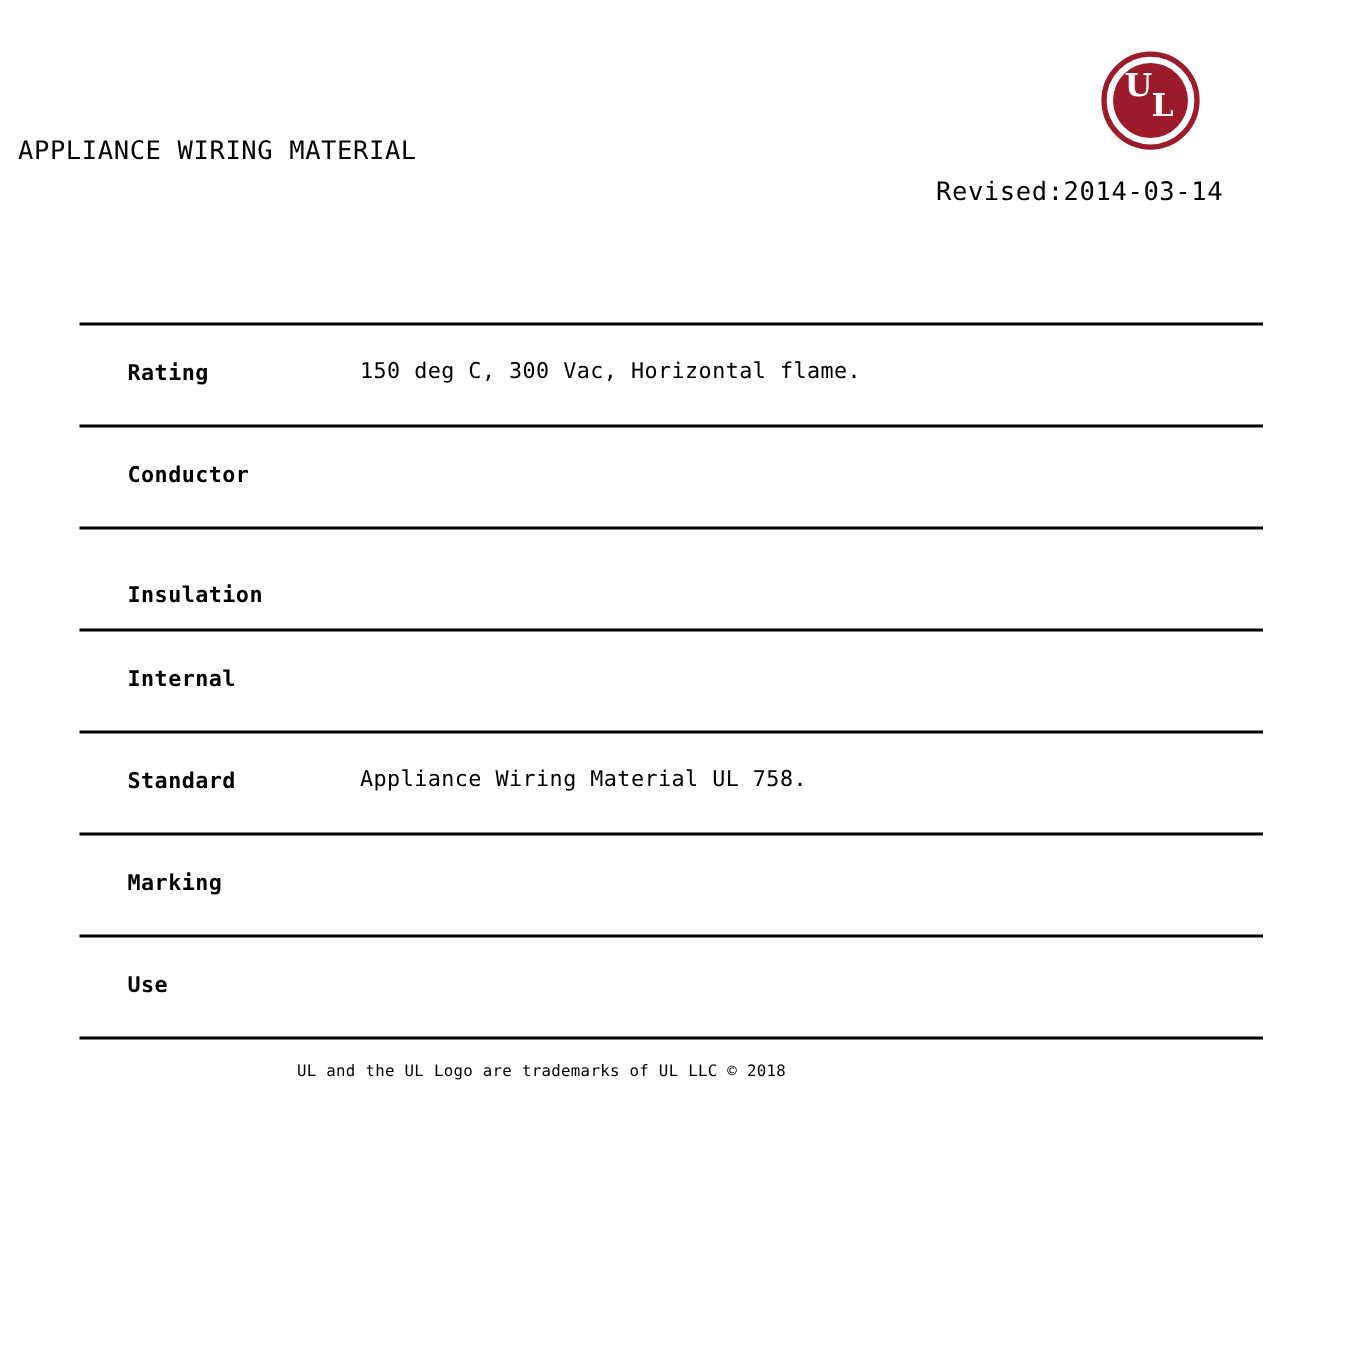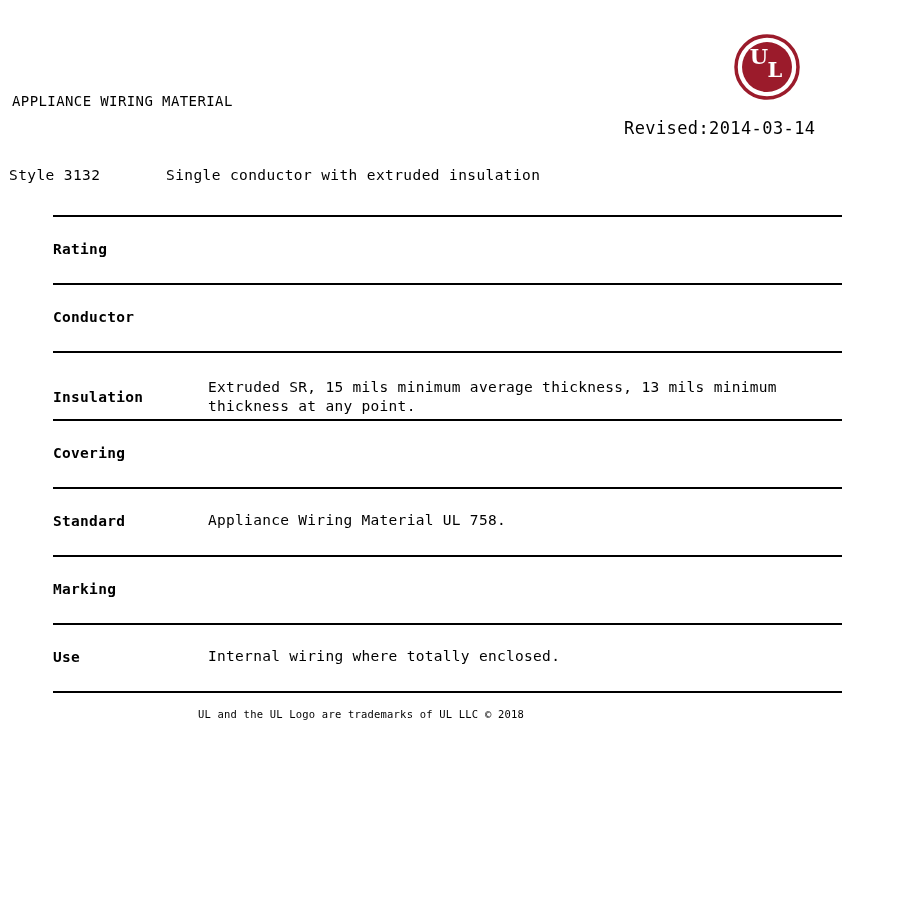--- a/index.html
+++ b/index.html
@@ -34,21 +34,21 @@
   .ul-logo svg { display: block; }
 
   
   .header {
     position: absolute;
     top: 92px;
     left: 12px;
     width: 860px;
   }
   .hdr-title {
-    font-size: 14px;
+    font-size: 17px;
     letter-spacing: 0.4px;
     line-height: 19px;
     white-space: pre;
   }
   .hdr-row {
     position: relative;
     height: 24px;
     font-size: 14.5px;
     letter-spacing: 0.4px;
     line-height: 24px;
@@ -94,20 +94,21 @@
     border-top: 2px solid #000000;
     width: 100%;
   }
   .row {
     position: relative;
     display: flex;
     align-items: flex-start;
     min-height: 66px;
     padding-top: 22px;
     box-sizing: border-box;
+    margin-left: 32px;
   }
   .row-label {
     width: 155px;
     flex: 0 0 155px;
     font-size: 14.5px;
     font-weight: bold;
     letter-spacing: 0.3px;
     line-height: 20px;
     white-space: pre;
   }
@@ -144,70 +145,65 @@
       <text x="25" y="30" font-family="DejaVu Serif, serif" font-size="21" font-weight="bold" fill="#ffffff" text-anchor="middle">U</text>
       <text x="41" y="43" font-family="DejaVu Serif, serif" font-size="21" font-weight="bold" fill="#ffffff" text-anchor="middle">L</text>
     </svg>
   </div>
 
   <div class="header">
     <div class="hdr-title">APPLIANCE WIRING MATERIAL</div>
     <div class="hdr-revised">Revised:2014-03-14</div>
   </div>
 
-  <div class="style-row">
-    <span class="style-label">Style 3132</span>
-    <span class="style-desc">Single conductor with extruded insulation</span>
-  </div>
 
   <div class="table">
 
     <div class="rule"></div>
 
     <div class="row">
       <div class="row-label">Rating</div>
+      <div class="row-value">150 deg C, 300 Vac, Horizontal flame.</div>
     </div>
 
     <div class="rule"></div>
 
     <div class="row">
       <div class="row-label">Conductor</div>
     </div>
 
     <div class="rule"></div>
 
     <div class="row tall">
       <div class="row-label">Insulation</div>
-      <div class="row-value">Extruded SR, 15 mils minimum average thickness, 13 mils minimum thickness at any point.</div>
-    </div>
-
-    <div class="rule"></div>
-
-    <div class="row">
-      <div class="row-label">Covering</div>
+    </div>
+
+    <div class="rule"></div>
+
+    <div class="row">
+      <div class="row-label">Internal</div>
     </div>
 
     <div class="rule"></div>
 
     <div class="row">
       <div class="row-label">Standard</div>
       <div class="row-value">Appliance Wiring Material UL 758.</div>
     </div>
 
     <div class="rule"></div>
 
     <div class="row">
       <div class="row-label">Marking</div>
     </div>
 
     <div class="rule"></div>
 
     <div class="row">
       <div class="row-label">Use</div>
-      <div class="row-value">Internal wiring where totally enclosed.</div>
     </div>
 
     <div class="rule"></div>
 
   </div>
 
   <div class="footer">UL and the UL Logo are trademarks of UL LLC © 2018</div>
 
 </div>
 

